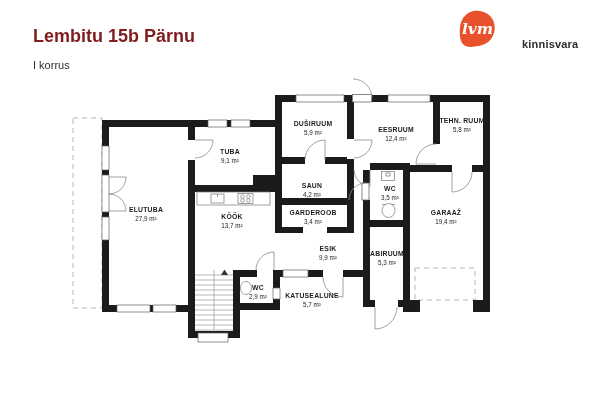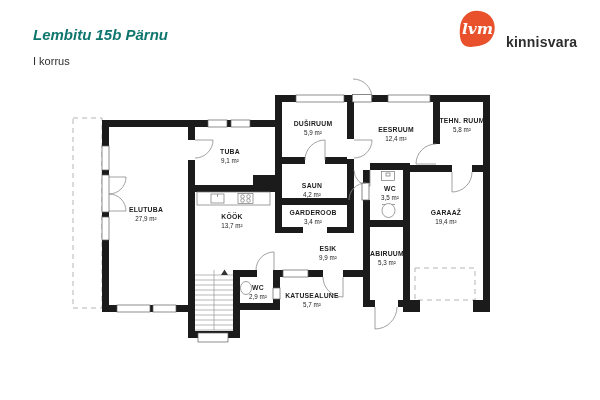--- a/index.html
+++ b/index.html
@@ -1,26 +1,26 @@
 <!DOCTYPE html>
 <html><head>
 <meta charset="utf-8">
 <style>
   html,body{margin:0;padding:0;background:#fff;}
   .page{position:relative;width:600px;height:400px;background:#fff;overflow:hidden;
         font-family:"Liberation Sans",sans-serif;}
   .header{position:absolute;left:33px;top:26px;}
-  .title{font-size:15px;font-weight:700;color:#0f766e;line-height:1.2;font-style:italic;}
+  .title{font-size:18px;font-weight:700;color:#7f1d1d;line-height:1.2;}
   .subtitle{font-size:11px;font-weight:400;color:#2e2e2e;margin-top:11px;}
   .brand{position:absolute;left:455px;top:8px;display:flex;align-items:flex-end;}
   .brand .mark{width:43px;height:42px;}
   .brand .blob{fill:var(--brand,#e8512c);}
   .brand .lvm{font-family:"DejaVu Serif",serif;font-style:italic;font-weight:700;
               font-size:16.5px;fill:#fff;}
-  .wordmark{font-size:14px;font-weight:700;color:#2d2d2d;letter-spacing:.2px;margin-left:8px;}
+  .wordmark{font-size:11px;font-weight:700;color:#2d2d2d;letter-spacing:.2px;margin-left:24px;}
   svg.plan{position:absolute;left:0;top:0;}
   .wall rect{fill:var(--wall,#1b1b1b);}
   .win rect{fill:#fff;stroke:#5e5e5e;stroke-width:.7;}
   .door line, .door path{stroke:#8a8a8a;stroke-width:.8;fill:none;}
   .door rect{fill:#fff;stroke:#555;stroke-width:.7;}
   .fix rect,.fix ellipse,.fix circle,.fix path,.fix line{fill:#fff;stroke:#777;stroke-width:.7;}
   .dash{fill:none;stroke:#b5b5b5;stroke-width:1;stroke-dasharray:5 4;}
   .stairs line{stroke:#9a9a9a;stroke-width:.7;}
   .rname{font-family:"Liberation Sans",sans-serif;font-size:6.8px;font-weight:700;
          letter-spacing:.25px;fill:#1c1c1c;text-anchor:middle;}

